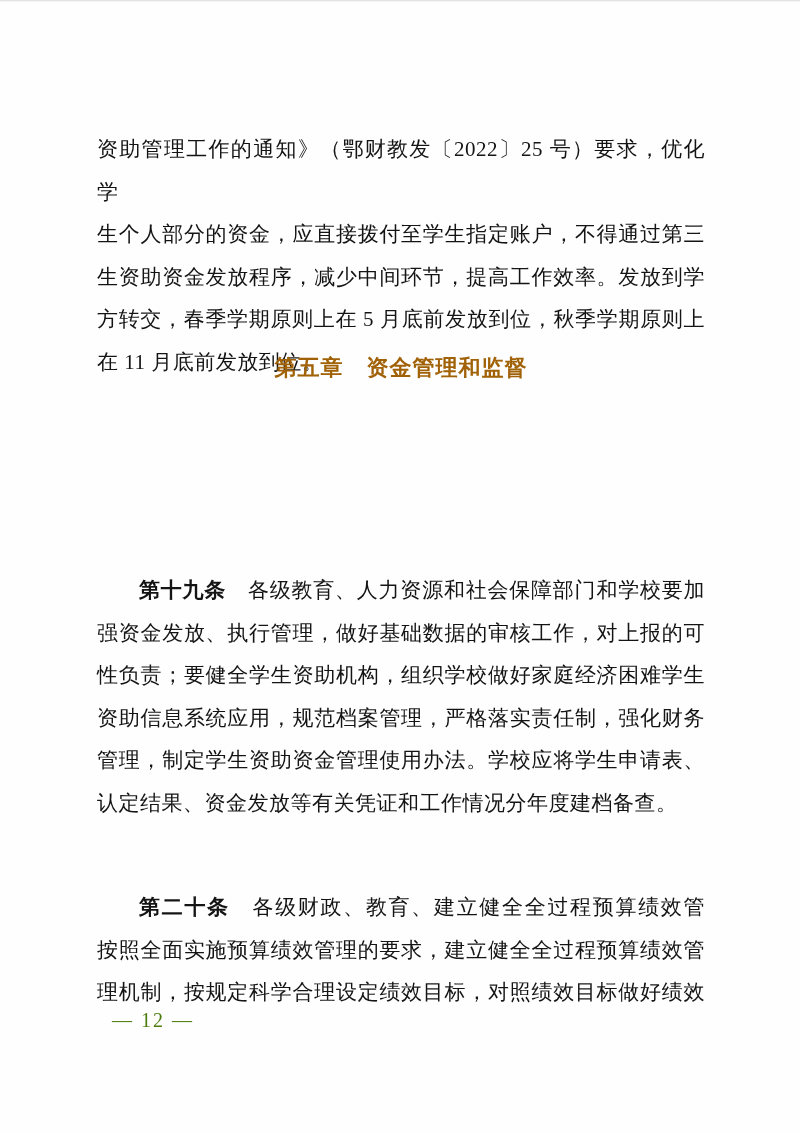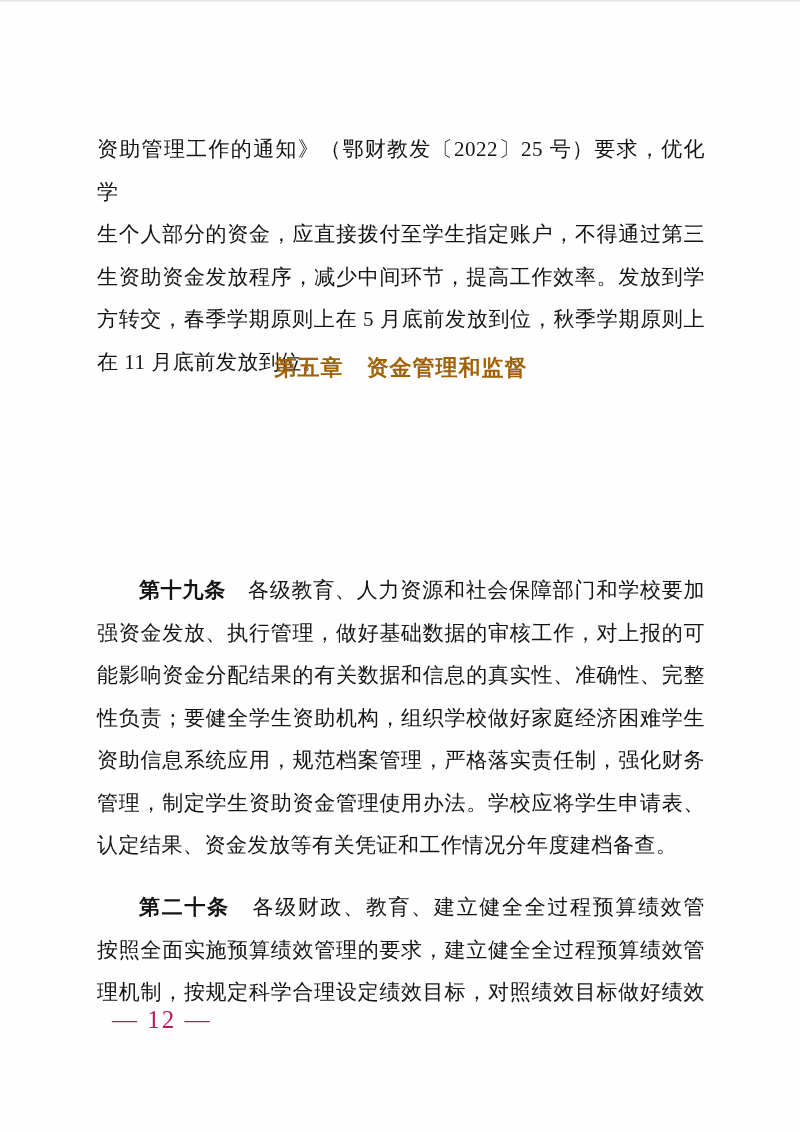--- a/index.html
+++ b/index.html
@@ -48,24 +48,24 @@
     font-weight: 700;
     font-size: 22px;
     line-height: 42.5px;
     letter-spacing: 1px;
     color: #a16207;
   }
   .page-number {
     position: absolute;
     left: 112px;
     top: 1006px;
-    font-size: 25px;
+    font-size: 20px;
     line-height: 28px;
     letter-spacing: 2px;
-    color: #be185d;
+    color: #4d7c0f;
   }
   .p1 { top: 128px; }
   .p18 { top: 409px; }
   .p19 { top: 569px; }
   .p20 { top: 886px; }
 </style>
 </head>
 <body>
 
 <div class="page">
@@ -78,21 +78,20 @@
     <div class="jline">方转交，春季学期原则上在 5 月底前发放到位，秋季学期原则上</div>
     <div class="lline">在 11 月底前发放到位。</div>
   </div>
 
   <div class="chapter-heading">第五章　资金管理和监督</div>
 
 
   <div class="para p19">
     <div class="jline indent"><span class="lead">第十九条</span><span>　各级教育、人力资源和社会保障部门和学校要加</span></div>
     <div class="jline">强资金发放、执行管理，做好基础数据的审核工作，对上报的可</div>
-    <div class="jline">能影响资金分配结果的有关数据和信息的真实性、准确性、完整</div>
     <div class="jline">性负责；要健全学生资助机构，组织学校做好家庭经济困难学生</div>
     <div class="jline">资助信息系统应用，规范档案管理，严格落实责任制，强化财务</div>
     <div class="jline">管理，制定学生资助资金管理使用办法。学校应将学生申请表、</div>
     <div class="lline">认定结果、资金发放等有关凭证和工作情况分年度建档备查。</div>
   </div>
 
   <div class="para p20">
     <div class="jline indent"><span class="lead">第二十条</span><span>　各级财政、教育、建立健全全过程预算绩效管</span></div>
     <div class="jline">按照全面实施预算绩效管理的要求，建立健全全过程预算绩效管</div>
     <div class="jline">理机制，按规定科学合理设定绩效目标，对照绩效目标做好绩效</div>

